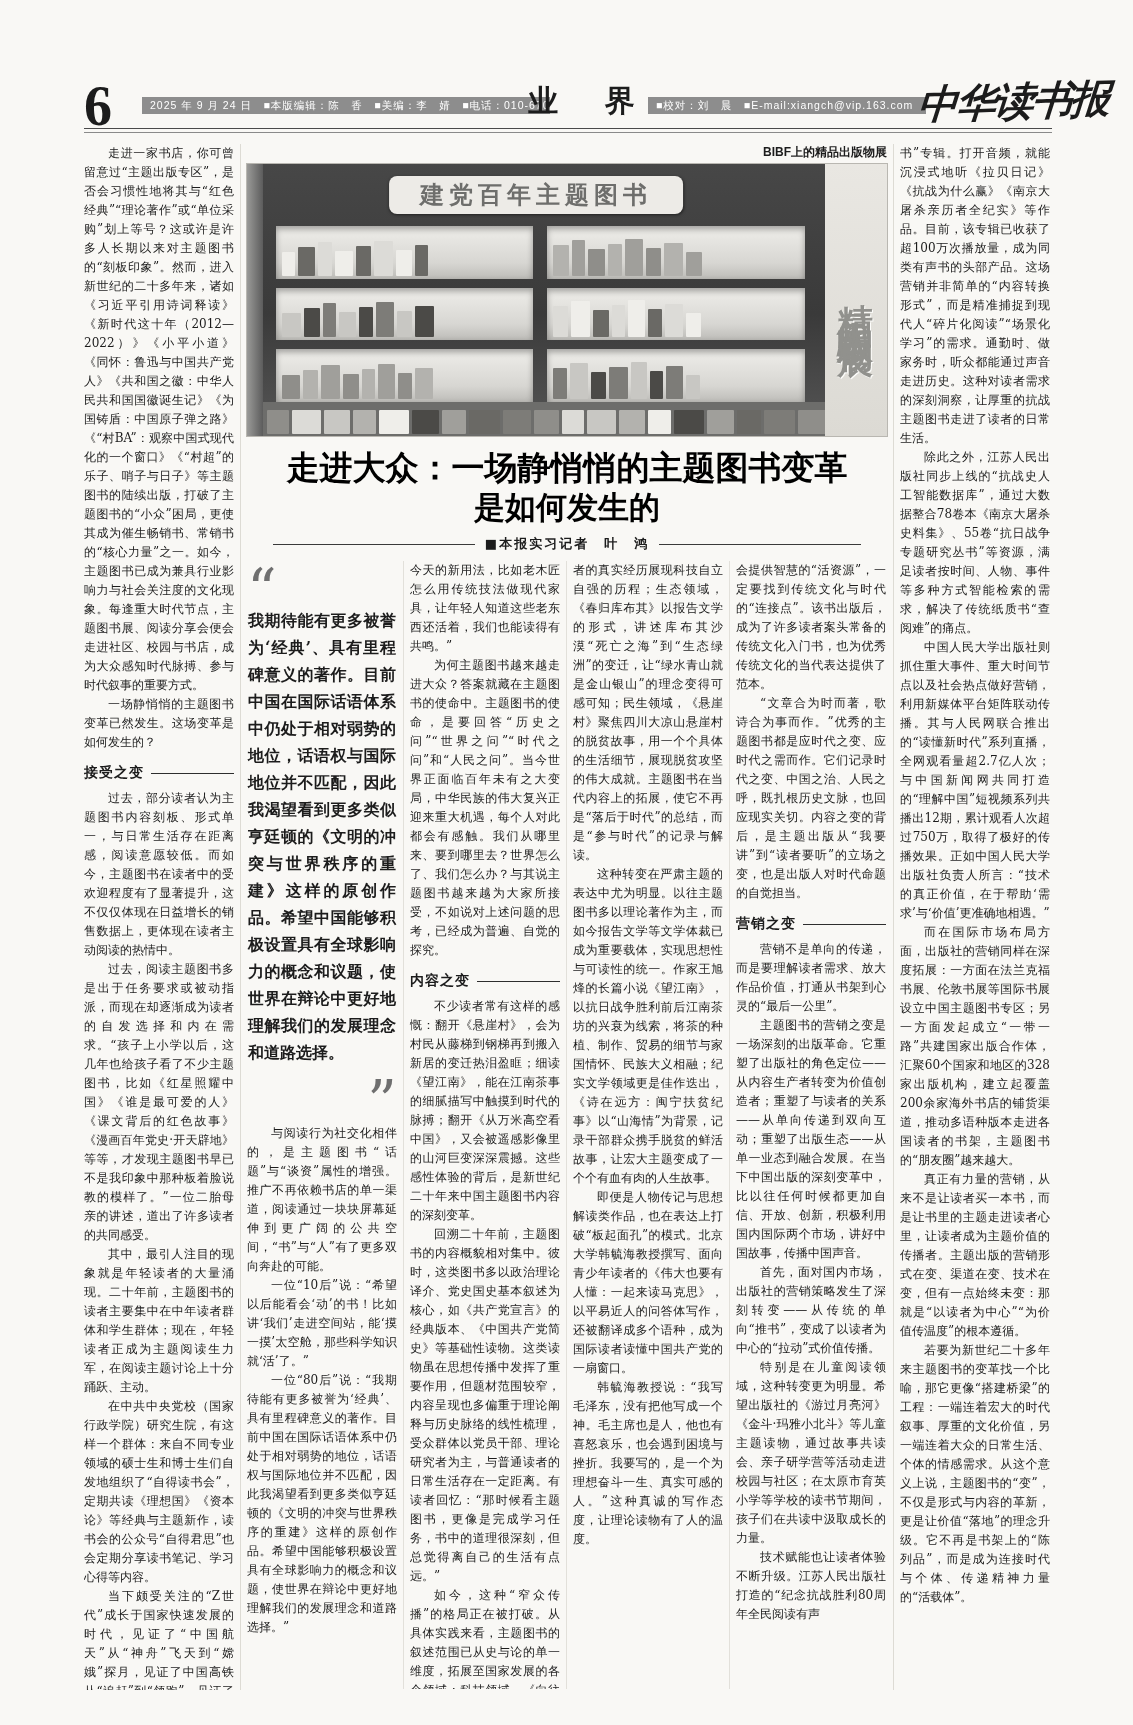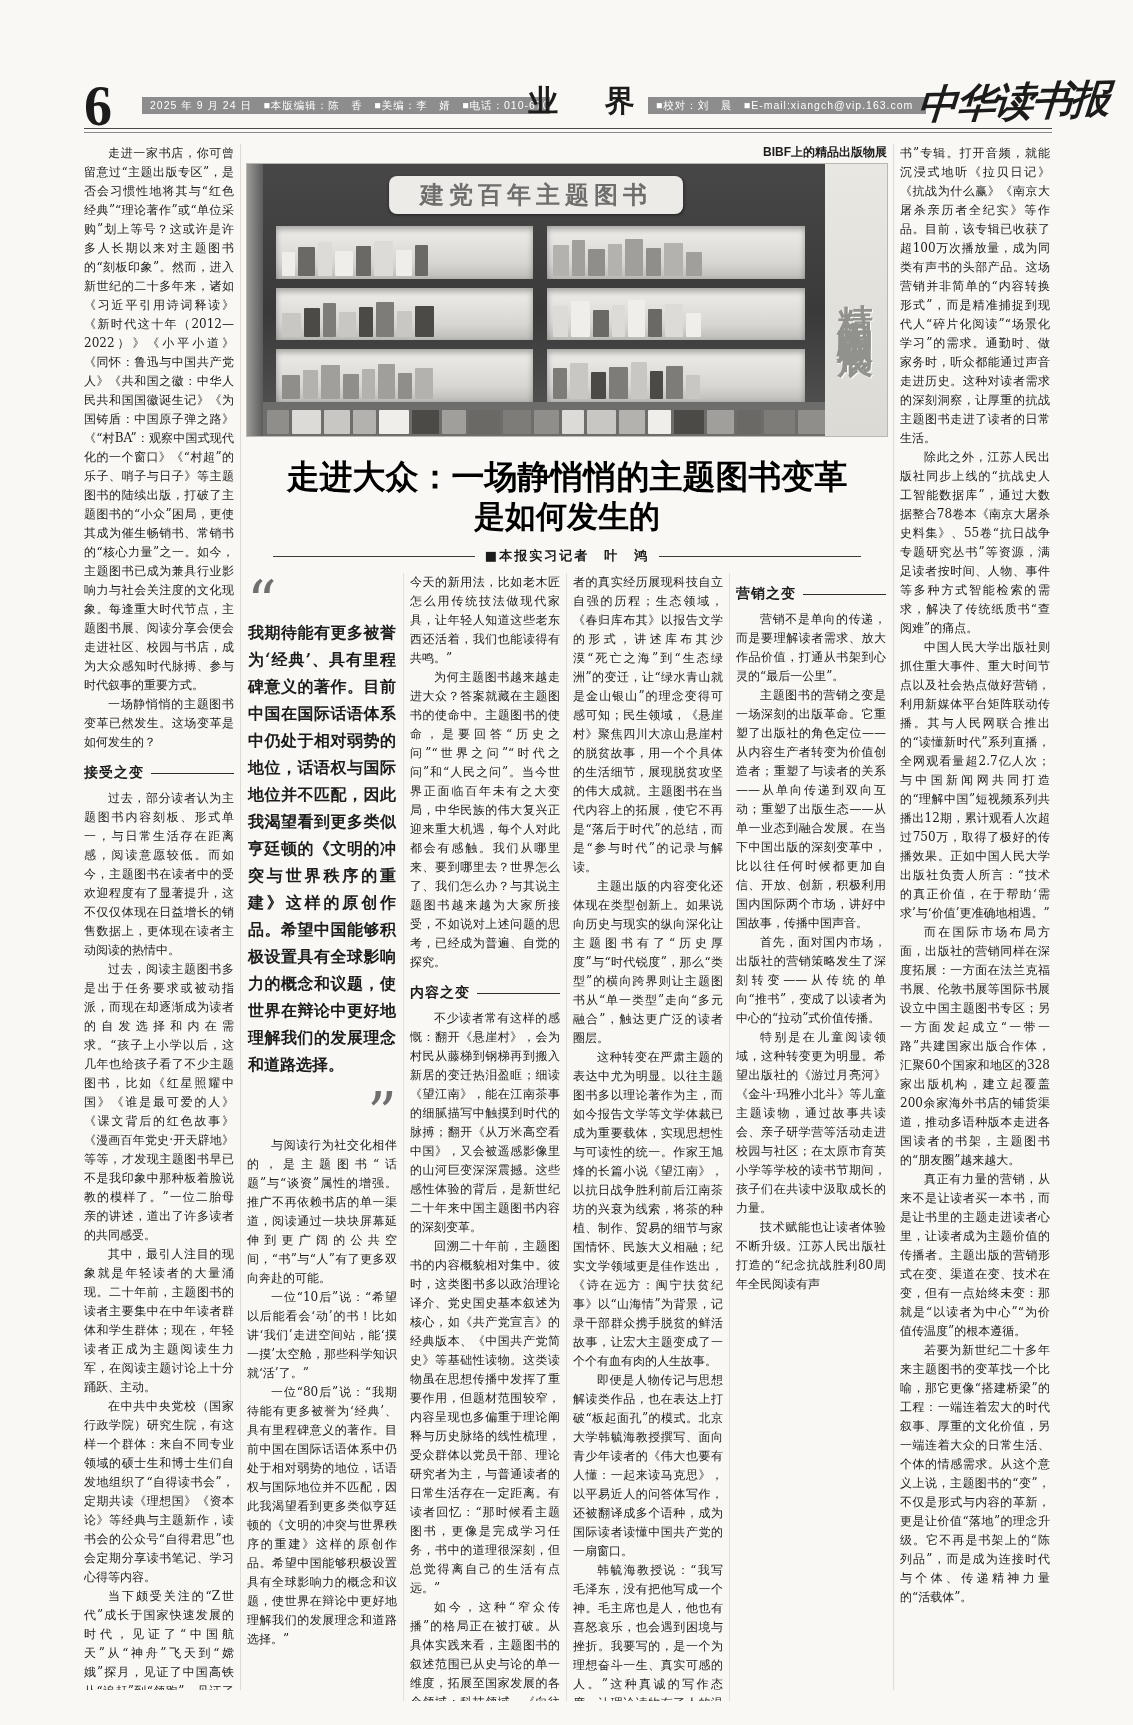--- a/index.html
+++ b/index.html
@@ -44,21 +44,21 @@
         padding:4px 6px 3px;gap:3px;overflow:hidden;}
   .spine{flex:0 0 auto;border-radius:1px;}
   .photo-floor{position:absolute;left:16px;right:0;bottom:0;height:30px;background:#6d6d6b;
         display:flex;align-items:flex-end;gap:3px;padding:2px 4px;overflow:hidden;}
   .cover{flex:0 0 auto;height:24px;border-radius:1px;}
   .photo-banner{flex:0 0 62px;background:linear-gradient(180deg,#e9e7e2,#dcdad4);display:flex;
         align-items:center;justify-content:center;}
   .banner-text{writing-mode:vertical-rl;font-size:36px;font-weight:bold;color:#91918d;
         text-shadow:1px 1px 0 #fdfdfb;letter-spacing:8px;line-height:1;}
   
-  .headline{margin-top:24px;text-align:center;font-weight:bold;color:#000;font-family:Liberation Mono, monospace;}
+  .headline{margin-top:12px;text-align:center;font-weight:bold;color:#000;}
   .headline .l1{font-size:33px;line-height:40px;letter-spacing:0;}
   .headline .l2{font-size:31px;line-height:38px;}
   .byline-row{display:flex;align-items:center;gap:10px;margin:9px 26px 4px;}
   .byline-line{flex:1;border-top:1px solid #3a3a3a;height:0;}
   .byline-text{font-size:13px;font-weight:bold;white-space:nowrap;letter-spacing:2px;}
   .center-cols{display:flex;gap:13px;margin-top:8px;height:1128px;}
   .ccol{width:150px;flex:0 0 150px;overflow:hidden;text-align:justify;}
   .ccol + .ccol{border-left:1px solid #e2e0da;padding-left:6px;margin-left:-7px;}
   
   .pq-open,.pq-close{font-size:58px;line-height:1;color:#6f6f6f;font-family:"DejaVu Serif",serif;height:44px;}
@@ -230,28 +230,31 @@
           <div>
               <p class="para">不少读者常有这样的感慨：翻开《悬崖村》，会为村民从藤梯到钢梯再到搬入新居的变迁热泪盈眶；细读《望江南》，能在江南茶事的细腻描写中触摸到时代的脉搏；翻开《从万米高空看中国》，又会被遥感影像里的山河巨变深深震撼。这些感性体验的背后，是新世纪二十年来中国主题图书内容的深刻变革。</p>
               <p class="para">回溯二十年前，主题图书的内容概貌相对集中。彼时，这类图书多以政治理论译介、党史国史基本叙述为核心，如《共产党宣言》的经典版本、《中国共产党简史》等基础性读物。这类读物虽在思想传播中发挥了重要作用，但题材范围较窄，内容呈现也多偏重于理论阐释与历史脉络的线性梳理，受众群体以党员干部、理论研究者为主，与普通读者的日常生活存在一定距离。有读者回忆：“那时候看主题图书，更像是完成学习任务，书中的道理很深刻，但总觉得离自己的生活有点远。”</p>
               <p class="para">如今，这种“窄众传播”的格局正在被打破。从具体实践来看，主题图书的叙述范围已从史与论的单一维度，拓展至国家发展的各个领域：科技领域，《向往星空》等作品以亲历</p>
             </div>
         </div>
 
         <div class="ccol">
           <div>
               <p class="para cont">者的真实经历展现科技自立自强的历程；生态领域，《春归库布其》以报告文学的形式，讲述库布其沙漠“死亡之海”到“生态绿洲”的变迁，让“绿水青山就是金山银山”的理念变得可感可知；民生领域，《悬崖村》聚焦四川大凉山悬崖村的脱贫故事，用一个个具体的生活细节，展现脱贫攻坚的伟大成就。主题图书在当代内容上的拓展，使它不再是“落后于时代”的总结，而是“参与时代”的记录与解读。</p>
-              <p class="para">主题出版的内容变化还体现在类型创新上。如果说向历史与现实的纵向深化让主题图书有了“历史厚度”与“时代锐度”，那么“类型”的横向跨界则让主题图书从“单一类型”走向“多元融合”，触达更广泛的读者圈层。</p>
               <p class="para">这种转变在严肃主题的表达中尤为明显。以往主题图书多以理论著作为主，而如今报告文学等文学体裁已成为重要载体，实现思想性与可读性的统一。作家王旭烽的长篇小说《望江南》，以抗日战争胜利前后江南茶坊的兴衰为线索，将茶的种植、制作、贸易的细节与家国情怀、民族大义相融；纪实文学领域更是佳作迭出，《诗在远方：闽宁扶贫纪事》以“山海情”为背景，记录干部群众携手脱贫的鲜活故事，让宏大主题变成了一个个有血有肉的人生故事。</p>
               <p class="para">即便是人物传记与思想解读类作品，也在表达上打破“板起面孔”的模式。北京大学韩毓海教授撰写、面向青少年读者的《伟大也要有人懂：一起来读马克思》，以平易近人的问答体写作，还被翻译成多个语种，成为国际读者读懂中国共产党的一扇窗口。</p>
               <p class="para">韩毓海教授说：“我写毛泽东，没有把他写成一个神。毛主席也是人，他也有喜怒哀乐，也会遇到困境与挫折。我要写的，是一个为理想奋斗一生、真实可感的人。”这种真诚的写作态度，让理论读物有了人的温度。</p>
             </div>
         </div>
 
         <div class="ccol">
+          <div>
+              <p class="para cont">会提供智慧的“活资源”，一定要找到传统文化与时代的“连接点”。该书出版后，成为了许多读者案头常备的传统文化入门书，也为优秀传统文化的当代表达提供了范本。</p>
+              <p class="para">“文章合为时而著，歌诗合为事而作。”优秀的主题图书都是应时代之变、应时代之需而作。它们记录时代之变、中国之治、人民之呼，既扎根历史文脉，也回应现实关切。内容之变的背后，是主题出版从“我要讲”到“读者要听”的立场之变，也是出版人对时代命题的自觉担当。</p>
+            </div>
           <div class="sec-head">
             <span class="sec-title">营销之变</span>
             <span class="sec-rule"></span>
           </div>
           <div>
               <p class="para">营销不是单向的传递，而是要理解读者需求、放大作品价值，打通从书架到心灵的“最后一公里”。</p>
               <p class="para">主题图书的营销之变是一场深刻的出版革命。它重塑了出版社的角色定位——从内容生产者转变为价值创造者；重塑了与读者的关系——从单向传递到双向互动；重塑了出版生态——从单一业态到融合发展。在当下中国出版的深刻变革中，比以往任何时候都更加自信、开放、创新，积极利用国内国际两个市场，讲好中国故事，传播中国声音。</p>
               <p class="para">首先，面对国内市场，出版社的营销策略发生了深刻转变——从传统的单向“推书”，变成了以读者为中心的“拉动”式价值传播。</p>
               <p class="para">特别是在儿童阅读领域，这种转变更为明显。希望出版社的《游过月亮河》《金斗·玛雅小北斗》等儿童主题读物，通过故事共读会、亲子研学营等活动走进校园与社区；在太原市育英小学等学校的读书节期间，孩子们在共读中汲取成长的力量。</p>
               <p class="para">技术赋能也让读者体验不断升级。江苏人民出版社打造的“纪念抗战胜利80周年全民阅读有声</p>

